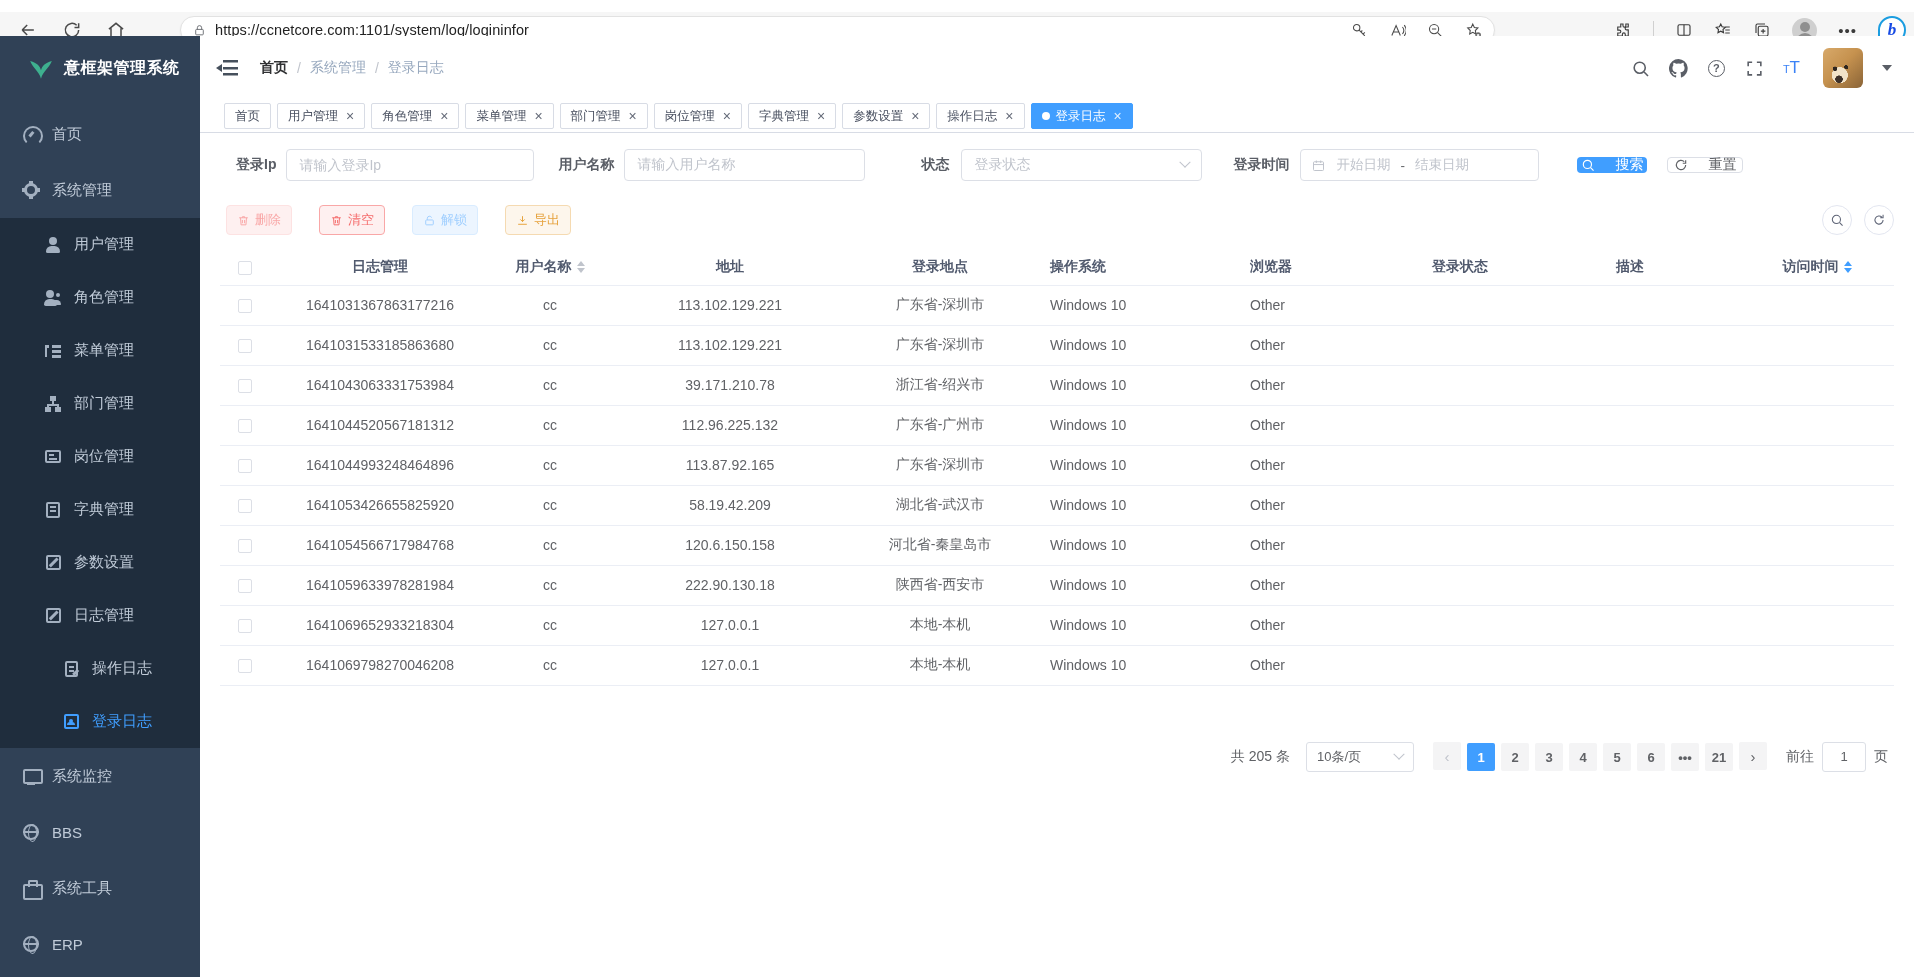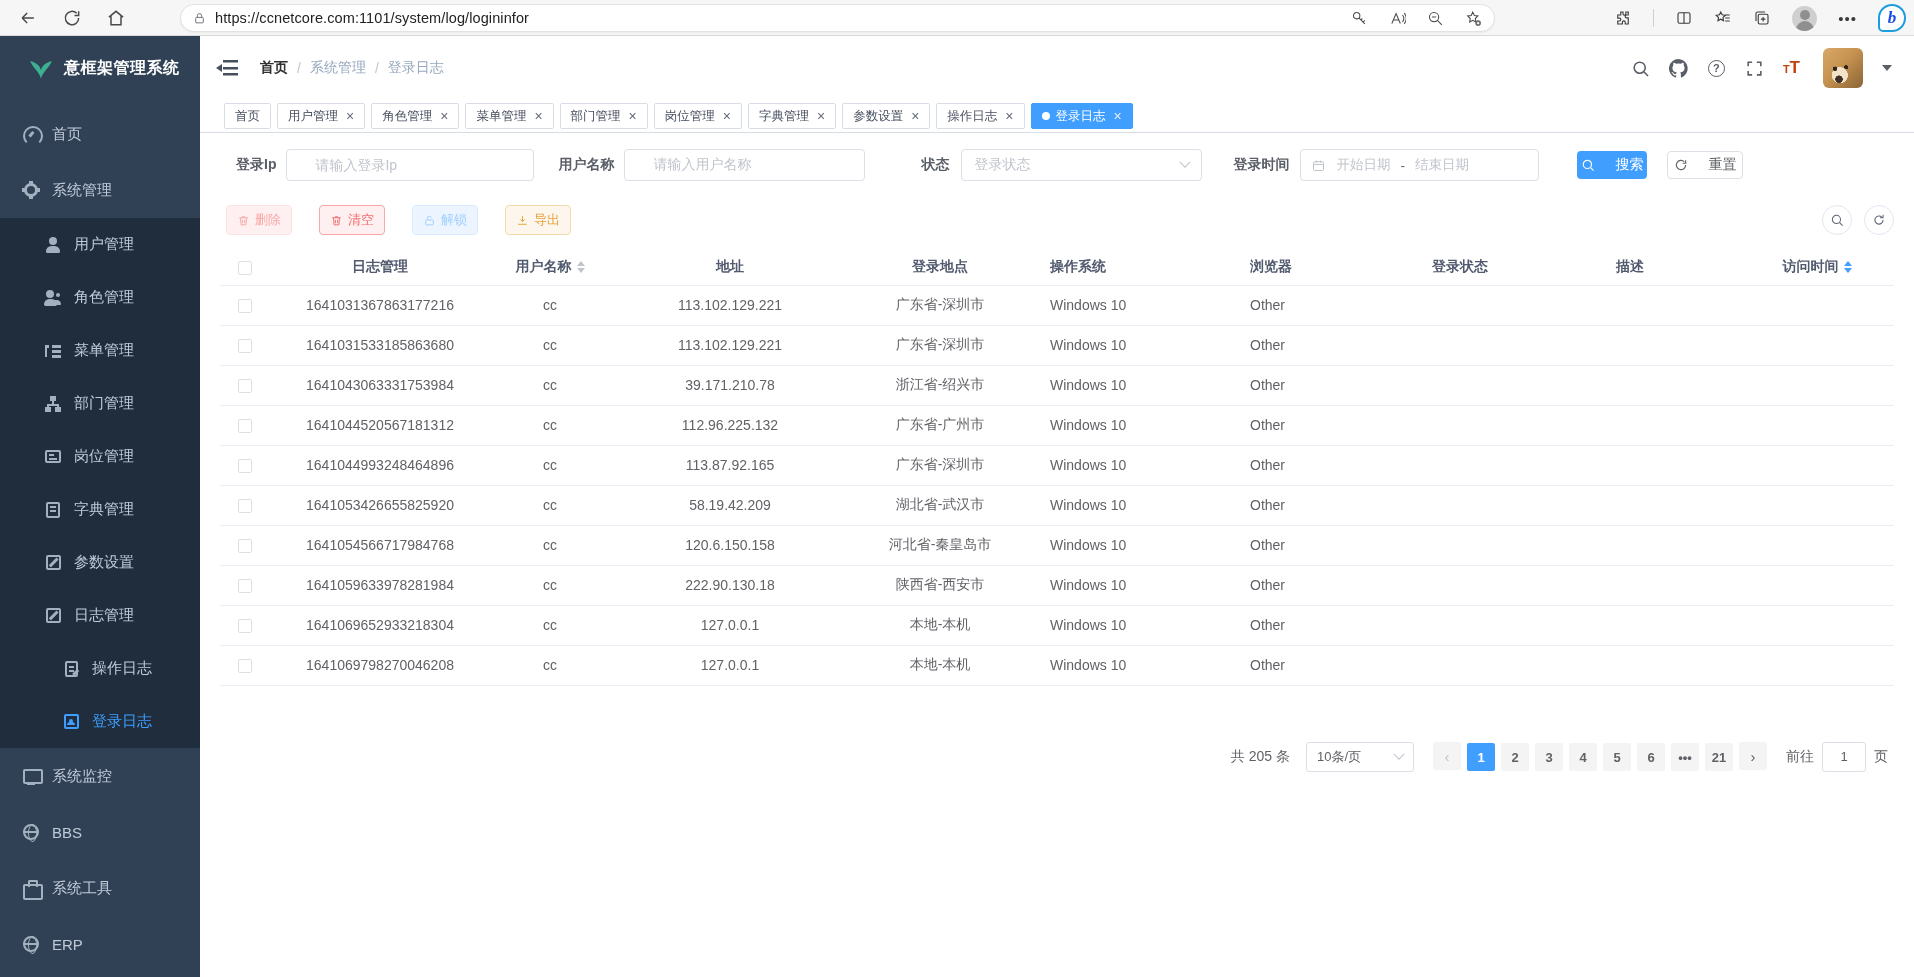--- a/index.html
+++ b/index.html
@@ -1,21 +1,21 @@
 <!DOCTYPE html>
 <html><head>
 <meta charset="utf-8">
 <style>
   *{box-sizing:border-box;margin:0;padding:0}
   html,body{width:1914px;height:977px;overflow:hidden;background:#fff;
     font-family:"Liberation Sans","DejaVu Sans",sans-serif;-webkit-font-smoothing:antialiased}
   :root{--blue:#409eff;--side:#304156;--sub:#1f2d3d}
 
   
-  .chrome{position:absolute;top:0;left:0;width:1914px;height:36px;background:#f6f6f6;border-bottom:1px solid #d9d9d9}
+  .chrome{position:absolute;top:12px;left:0;width:1914px;height:36px;background:#f6f6f6;border-bottom:1px solid #d9d9d9}
   .chrome .navs{position:absolute;left:18px;top:0;height:36px;display:flex;align-items:center;gap:24px}
   .chrome .navs svg{width:20px;height:20px;stroke:#4a4a4a;fill:none;stroke-width:1.8;cursor:pointer}
   .urlbar{position:absolute;left:180px;top:4px;width:1315px;height:28px;background:#fff;border:1px solid #e2e2e2;border-radius:14px;display:flex;align-items:center;padding:0 12px;box-shadow:0 1px 2px rgba(0,0,0,.05)}
   .urlbar .lock{width:13px;height:13px;stroke:#5f6368;fill:none;stroke-width:1.6;margin-right:9px;flex:none}
   .urltext{font-size:14.5px;color:#222;letter-spacing:.1px;white-space:nowrap}
   .url-icons{margin-left:auto;display:flex;align-items:center;gap:21px}
   .url-icons svg{width:17px;height:17px;stroke:#4a4a4a;fill:none;stroke-width:1.5;cursor:pointer}
   .chrome-right{position:absolute;right:8px;top:0;height:36px;display:flex;align-items:center;gap:21px}
   .chrome-right svg{width:18px;height:18px;stroke:#3c3c3c;fill:none;stroke-width:1.5;cursor:pointer}
   .chrome-div{width:1px;height:18px;background:#d0d0d0}
@@ -77,48 +77,48 @@
   .hamburger::before{content:"";position:absolute;right:0;top:1px;width:15px;height:16px;background:linear-gradient(#46505c,#46505c) 0 0/15px 2.5px no-repeat,linear-gradient(#46505c,#46505c) 0 6.5px/15px 2.5px no-repeat,linear-gradient(#46505c,#46505c) 0 13px/15px 2.5px no-repeat}
   .hamburger::after{content:"";position:absolute;left:0;top:5px;border-right:6px solid #46505c;border-top:4px solid transparent;border-bottom:4px solid transparent}
   .breadcrumb{display:flex;align-items:center;gap:9px;margin-left:22px;font-size:14px}
   .bc-item{color:#97a8be;cursor:pointer}
   .bc-item.first{color:#303133;font-weight:bold}
   .bc-sep{color:#c0c4cc}
   .header-right{margin-left:auto;display:flex;align-items:center;gap:19px}
   .header-right .hic{width:19px;height:19px;color:#5a5e66;cursor:pointer;display:flex;align-items:center;justify-content:center}
   .header-right svg{width:19px;height:19px;stroke:#5a5e66;fill:none;stroke-width:2}
   .help-circ{width:17px;height:17px;border:1.6px solid #5a5e66;border-radius:50%;font-size:11px;font-weight:bold;color:#5a5e66;display:flex;align-items:center;justify-content:center}
-  .fonticon{font-size:17px;font-weight:700;color:#c2410c}
+  .fonticon{font-size:17px;font-weight:400;color:#3b82f6}
   .fonticon i{font-style:normal;font-size:11px}
   .avatar{width:40px;height:40px;border-radius:6px;cursor:pointer;margin-left:4px;background:
     radial-gradient(circle at 40% 78%,#3c3028 9%,transparent 10%),
     radial-gradient(circle at 30% 52%,#2e2620 6%,transparent 7%),
     radial-gradient(circle at 58% 48%,#2e2620 6%,transparent 7%),
     radial-gradient(circle at 42% 68%,#f2e3c8 22%,transparent 23%),
     linear-gradient(135deg,#d8a96a 0%,#c6924f 45%,#8a6437 100%)}
   .avatar-caret{width:0;height:0;border:5px solid transparent;border-top:6px solid #5a5e66;margin-top:5px;cursor:pointer}
 
   
   .tab-bar{height:33px;padding:3px 0 0 24px;border-bottom:1px solid #d8dce5;white-space:nowrap}
   .tab{display:inline-flex;align-items:center;gap:6px;height:26px;padding:0 10px;border:1px solid #d8dce5;border-radius:2px;font-size:12.5px;color:#495060;background:#fff;cursor:pointer;margin-right:6px;vertical-align:top}
   .tab.active{background:var(--blue);border-color:var(--blue);color:#fff}
   .tab-dot{width:8px;height:8px;border-radius:50%;background:#fff}
   .tab-x{font-size:14px;line-height:1;margin-left:2px;opacity:.85}
 
   
   .content{padding:0 20px}
   .filter-row{display:flex;align-items:center;margin-top:16px;font-size:14px;color:#5a5e66}
   .f-label{font-weight:bold;white-space:nowrap}
-  .f-input{height:32px;border:1px solid #dcdfe6;border-radius:4px;padding:0 28px;font-size:14px;color:#0f172a;font-family:inherit;outline:none}
+  .f-input{height:32px;border:1px solid #dcdfe6;border-radius:4px;padding:0 12px;font-size:14px;color:#0f172a;font-family:inherit;outline:none}
   .f-input::placeholder{color:#c0c4cc}
   .f-select{height:32px;border:1px solid #dcdfe6;border-radius:4px;display:flex;align-items:center;padding:0 12px;color:#c0c4cc;font-size:14px;cursor:pointer}
   .sel-caret{width:8px;height:8px;border-right:1.5px solid #c0c4cc;border-bottom:1.5px solid #c0c4cc;transform:rotate(45deg) translate(-2px,-2px);margin-left:auto}
   .f-range{height:32px;border:1px solid #dcdfe6;border-radius:4px;display:flex;align-items:center;gap:10px;padding:0 10px;color:#c0c4cc;font-size:13.5px;cursor:pointer}
   .f-range svg{width:15px;height:15px;stroke:#c0c4cc;fill:none;stroke-width:1.6}
-  .btn{height:28px;border-radius:4px;display:inline-flex;align-items:center;justify-content:center;gap:20px;font-size:14px;cursor:pointer;border:1px solid transparent;font-family:Liberation Serif, serif}
+  .btn{height:16px;border-radius:4px;display:inline-flex;align-items:center;justify-content:center;gap:20px;font-size:14px;cursor:pointer;border:1px solid transparent;font-family:Liberation Serif, serif}
   .btn svg{width:14px;height:14px;stroke:currentColor;fill:none;stroke-width:2}
   .btn-search{background:var(--blue);color:#fff;width:70px}
   .btn-reset{background:#fff;border-color:#dcdfe6;color:#606266;width:76px}
 
   .toolbar-row{display:flex;align-items:center;margin-top:24px}
   .tbtn{height:30px;width:66px;border-radius:4px;display:inline-flex;align-items:center;justify-content:center;gap:5px;font-size:13px;cursor:pointer;margin-right:27px;border:1px solid transparent}
   .tbtn svg{width:13px;height:13px;stroke:currentColor;fill:none;stroke-width:1.8}
   .tbtn.delete{background:#fef0f0;border-color:#fde2e2;color:#f9a7a7;cursor:not-allowed}
   .tbtn.clear{background:#fef0f0;border-color:#f9a7a7;color:#f56c6c}
   .tbtn.unlock{background:#ecf5ff;border-color:#d9ecff;color:#a0cfff;cursor:not-allowed}

